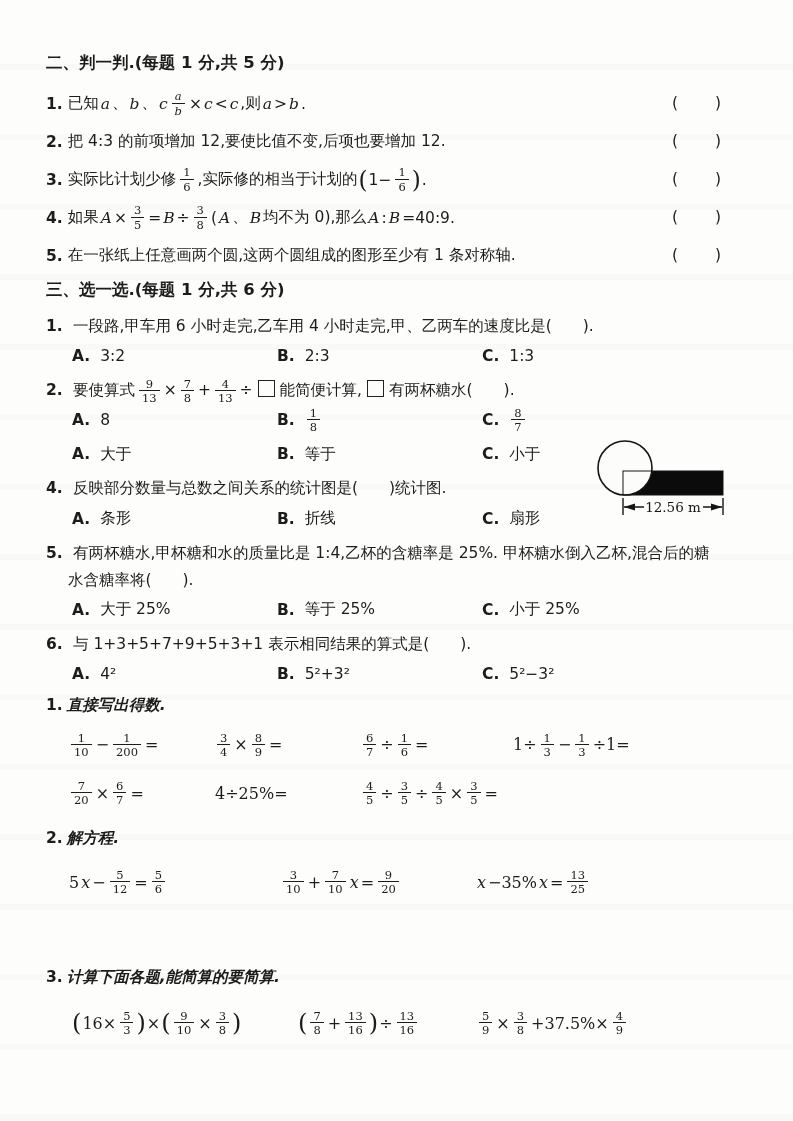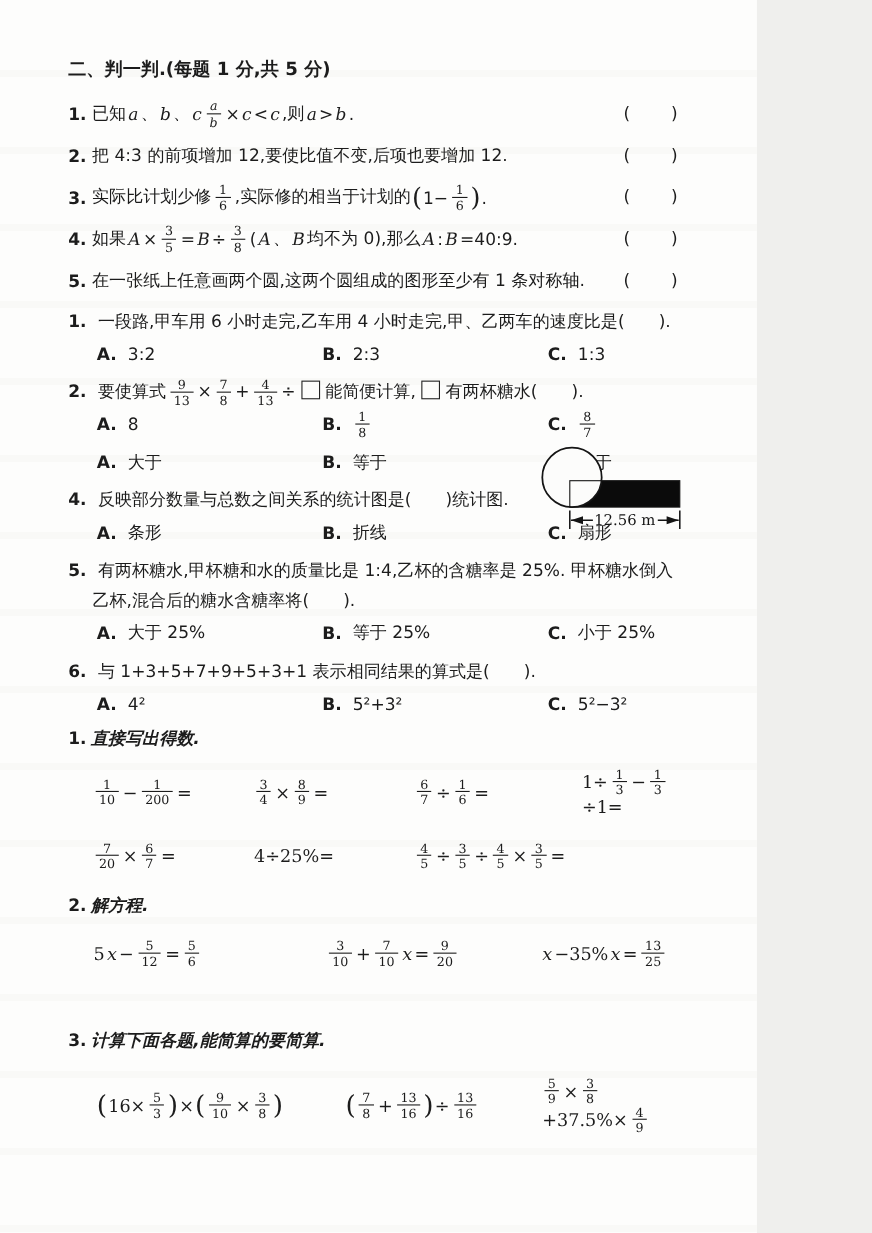--- a/index.html
+++ b/index.html
@@ -1,18 +1,18 @@
 <!DOCTYPE html>
 <html><head>
 <meta charset="utf-8">
 <style>
   html,body{margin:0;padding:0;background:#efefed;}
-  .page{position:relative;width:688px;height:1121px;background:#fcfcfb;
+  .page{position:relative;width:793px;height:1121px;background:#fcfcfb;
     background-image:repeating-linear-gradient(180deg,#fdfdfc 0 64px,#f9f9f7 64px 70px);
-    box-sizing:border-box;padding:52px 70px 30px 62px;
+    box-sizing:border-box;padding:52px 70px 30px 46px;
     font-family:"DejaVu Sans",sans-serif;color:#1c1c1c;font-size:15.5px;overflow:hidden;}
   .section-title{font-size:16.5px;font-weight:bold;margin:0 0 12px 0;}
   .sec{margin:0;}
   .sec+.sec{margin-top:6px;}
 
   
   .judge-q{display:flex;justify-content:space-between;align-items:center;min-height:35px;margin-bottom:3px;}
   .j-content{display:inline-flex;align-items:center;flex-wrap:wrap;}
   .answer-parens{flex:0 0 auto;margin-left:10px;letter-spacing:2px;}
 
@@ -42,21 +42,21 @@
 
   
   .part-header{margin:8px 0 2px 0;}
   .part-header .part-title{font-weight:bold;font-style:italic;}
   .expr{display:inline-flex;align-items:center;flex-wrap:wrap;
     font-family:"DejaVu Serif",serif;font-size:16px;}
   .calc-row{display:grid;margin:16px 0 22px 0;}
   .calc-row.grid4{padding-left:22px;grid-template-columns:146px 146px 152px 1fr;}
   .calc-row.grid3a{padding-left:22px;grid-template-columns:212px 196px 1fr;margin:20px 0 26px 0;}
   .calc-row.grid3b{padding-left:26px;grid-template-columns:226px 178px 1fr;margin:22px 0 0 0;}
-  .part-gap{margin-top:56px;}
+  .part-gap{margin-top:72px;}
 
   
   .diagram{position:absolute;right:-14px;top:-4px;width:150px;height:90px;}
 </style>
 </head>
 <body>
 
 <div class="page">
 
   <section class="sec">
@@ -147,20 +147,21 @@
           <span class="j-content">
             <span class="q-num">5.</span>
             <span class="mtext">在一张纸上任意画两个圆,这两个圆组成的图形至少有 1 条对称轴.</span>
           </span>
           <span class="answer-parens">(　　)</span>
         </div>
       </div>
   </section>
 
   <section class="sec">
+    <h2 class="section-title">三、选一选.(每题 1 分,共 6 分)</h2>
     <div id="choice-questions">
         <div class="choice-q">
           <div class="stem"><span class="q-num">1.</span><span class="mtext">一段路,甲车用 6 小时走完,乙车用 4 小时走完,甲、乙两车的速度比是(　　).</span></div>
           <div class="options-row">
             <span class="option">
               <span class="option-label">A.</span>
               <span class="mtext">3:2</span>
             </span>
             <span class="option">
               <span class="option-label">B.</span>

